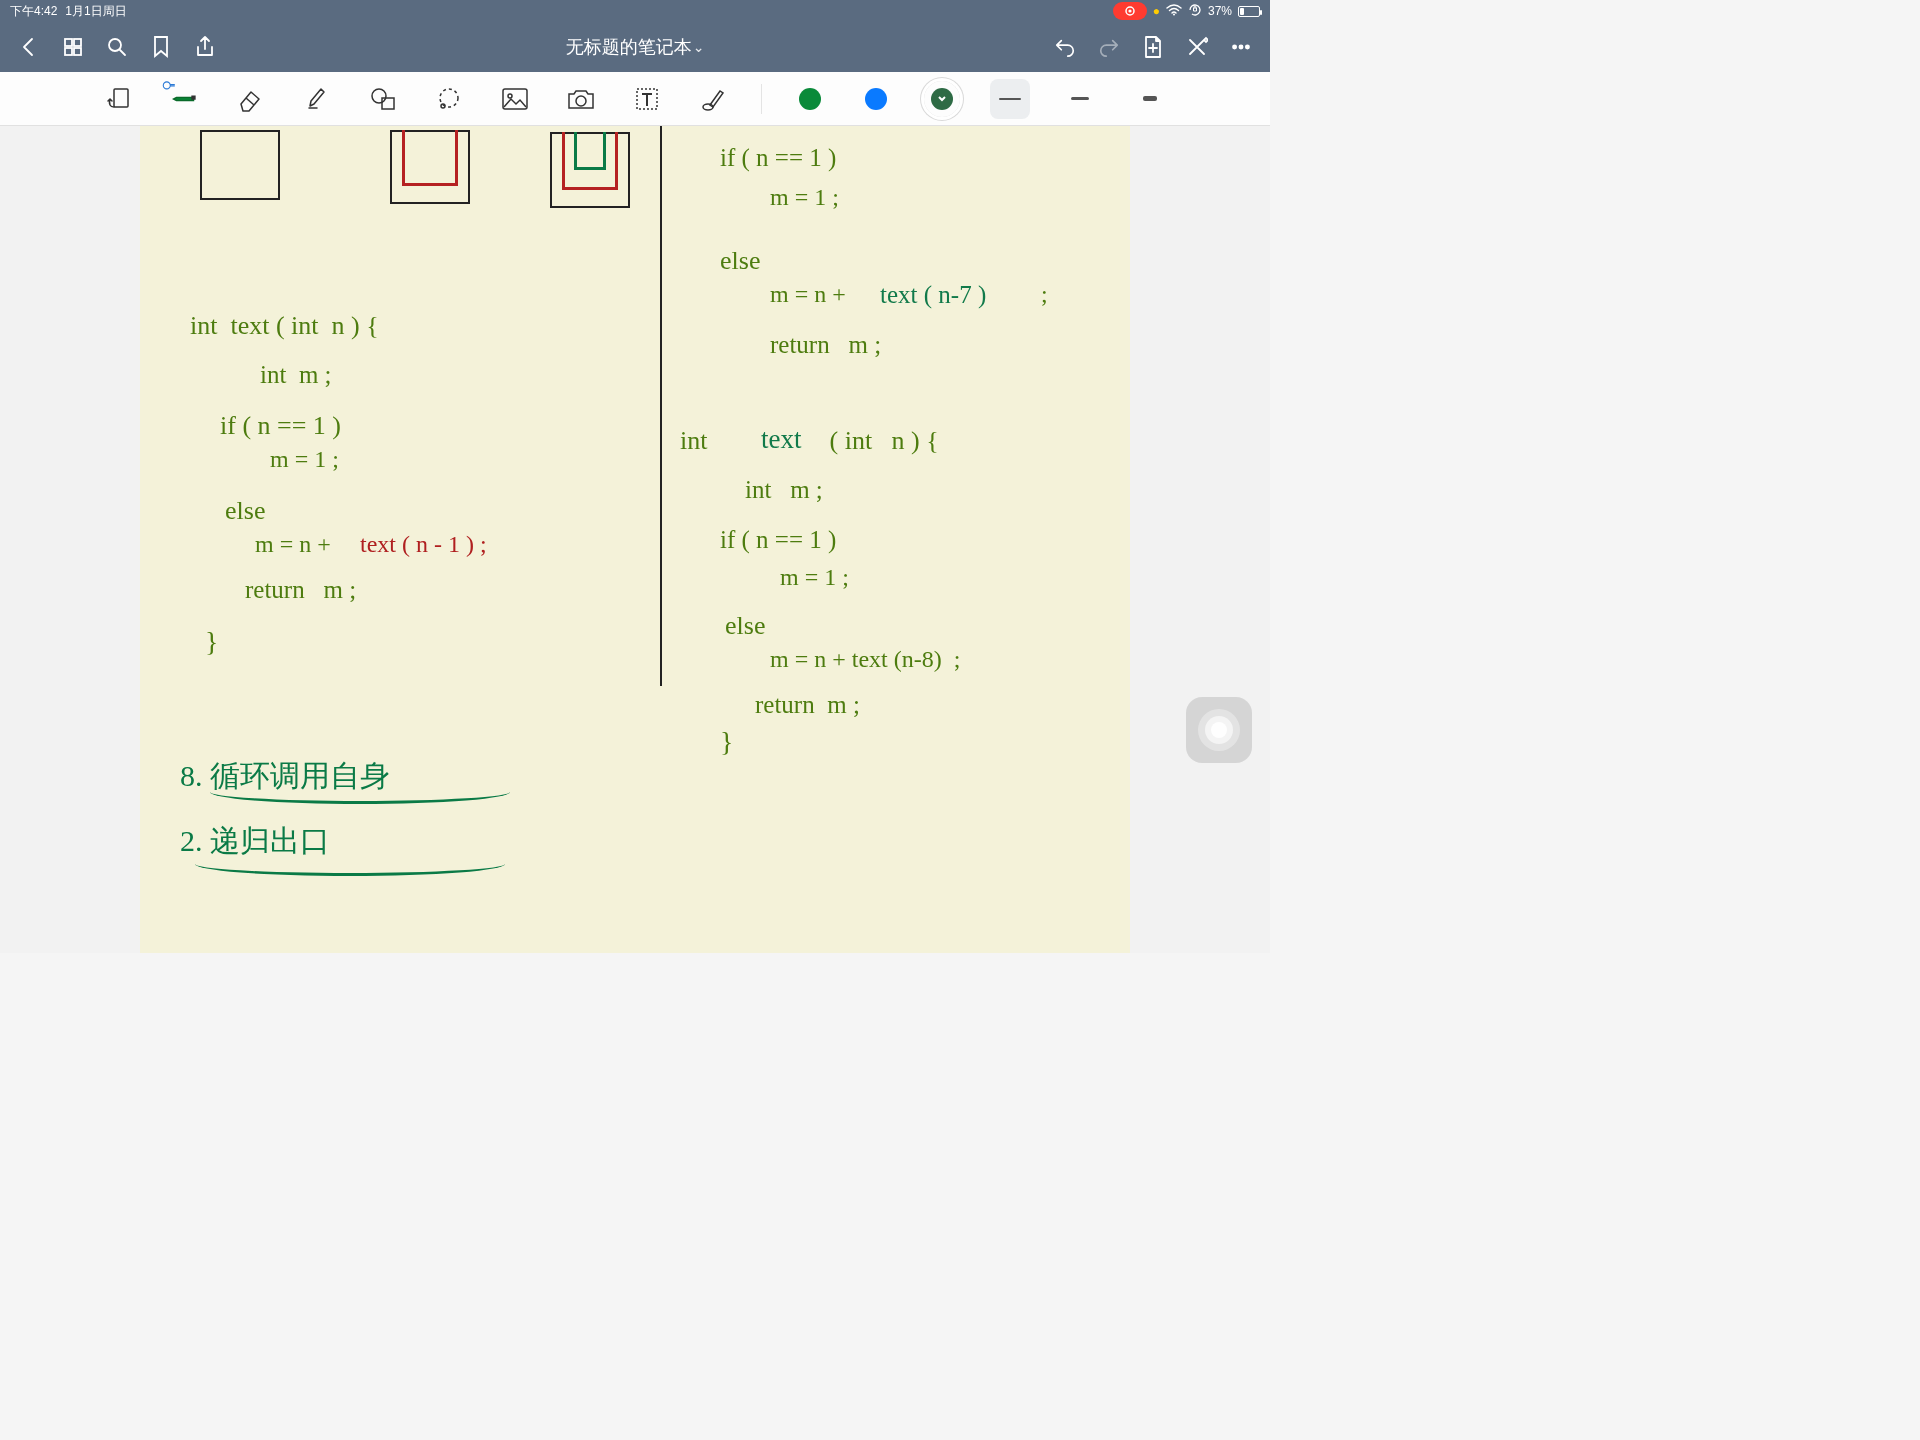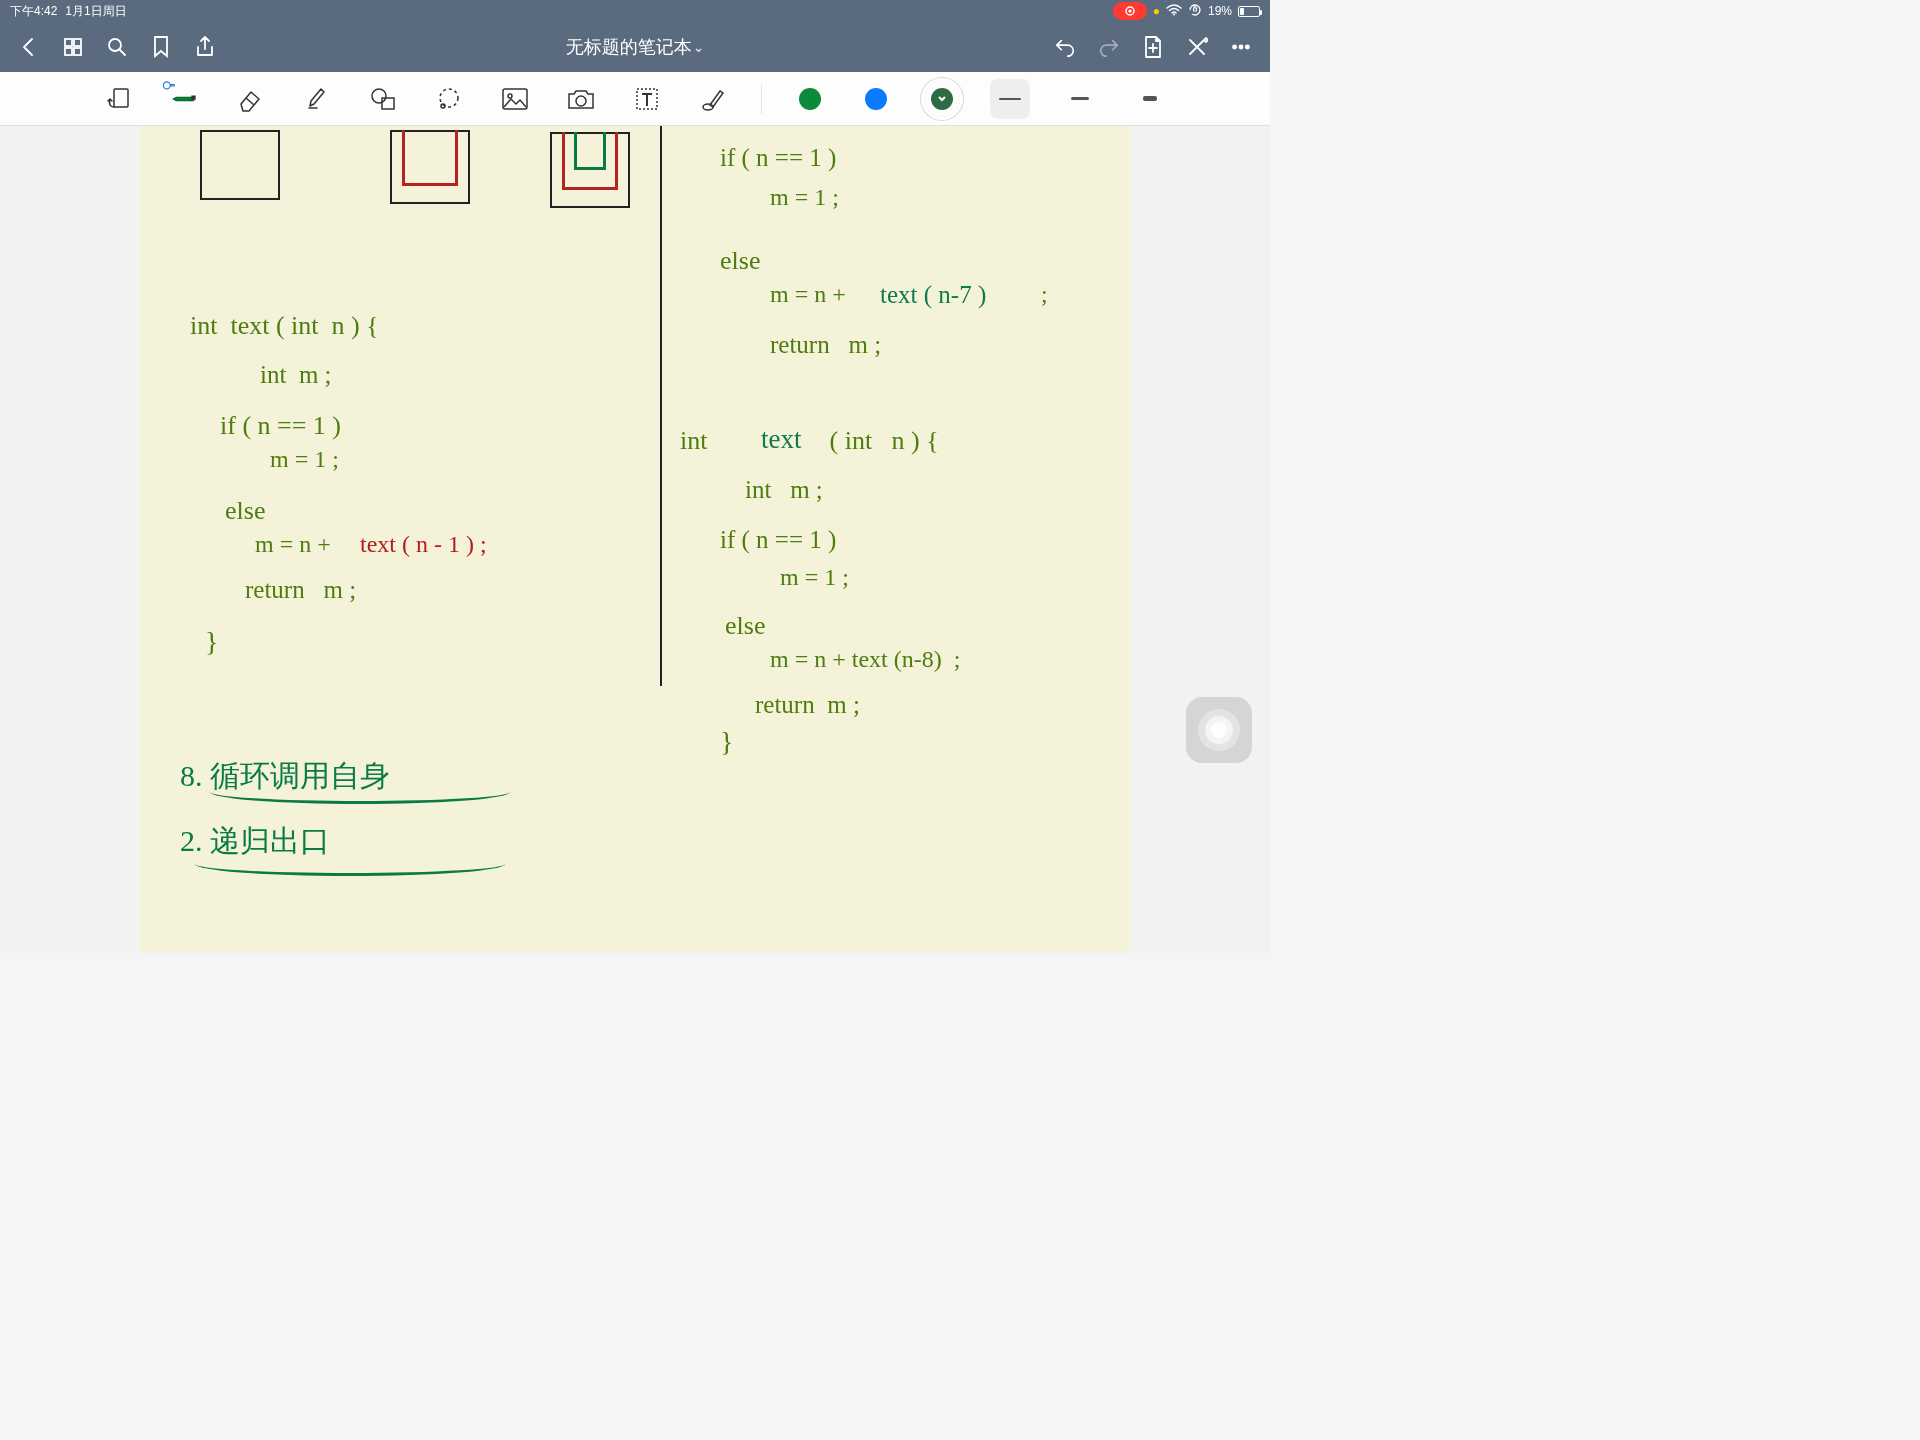--- a/index.html
+++ b/index.html
@@ -155,21 +155,21 @@
           <path d="M1 4 q7 -6 14 0 M3.5 6.5 q4.5 -4 9 0 M6 9 q2 -2 4 0" stroke="#fff" fill="none" stroke-width="1.4" stroke-linecap="round"></path>
           <circle cx="8" cy="10.5" r="1" fill="#fff"></circle>
         </svg>
     </span>
     <span>
       <svg width="14" height="14" viewBox="0 0 14 14">
           <path d="M2 7 a5 5 0 1 1 2 4" stroke="#fff" fill="none" stroke-width="1.3"></path>
           <path d="M6 5 v-1 a1 1 0 0 1 2 0 v1 M5.5 5 h3 v3 h-3 z" stroke="#fff" fill="none" stroke-width="1"></path>
         </svg>
     </span>
-    <span>19%</span>
+    <span>37%</span>
     <span class="battery">
         <span class="fill"></span>
       </span>
   </div>
 </div>
 
 <div class="nav-bar">
   <div class="nav-left">
     <span class="nav-icon">
       <svg width="22" height="22" viewBox="0 0 22 22">

